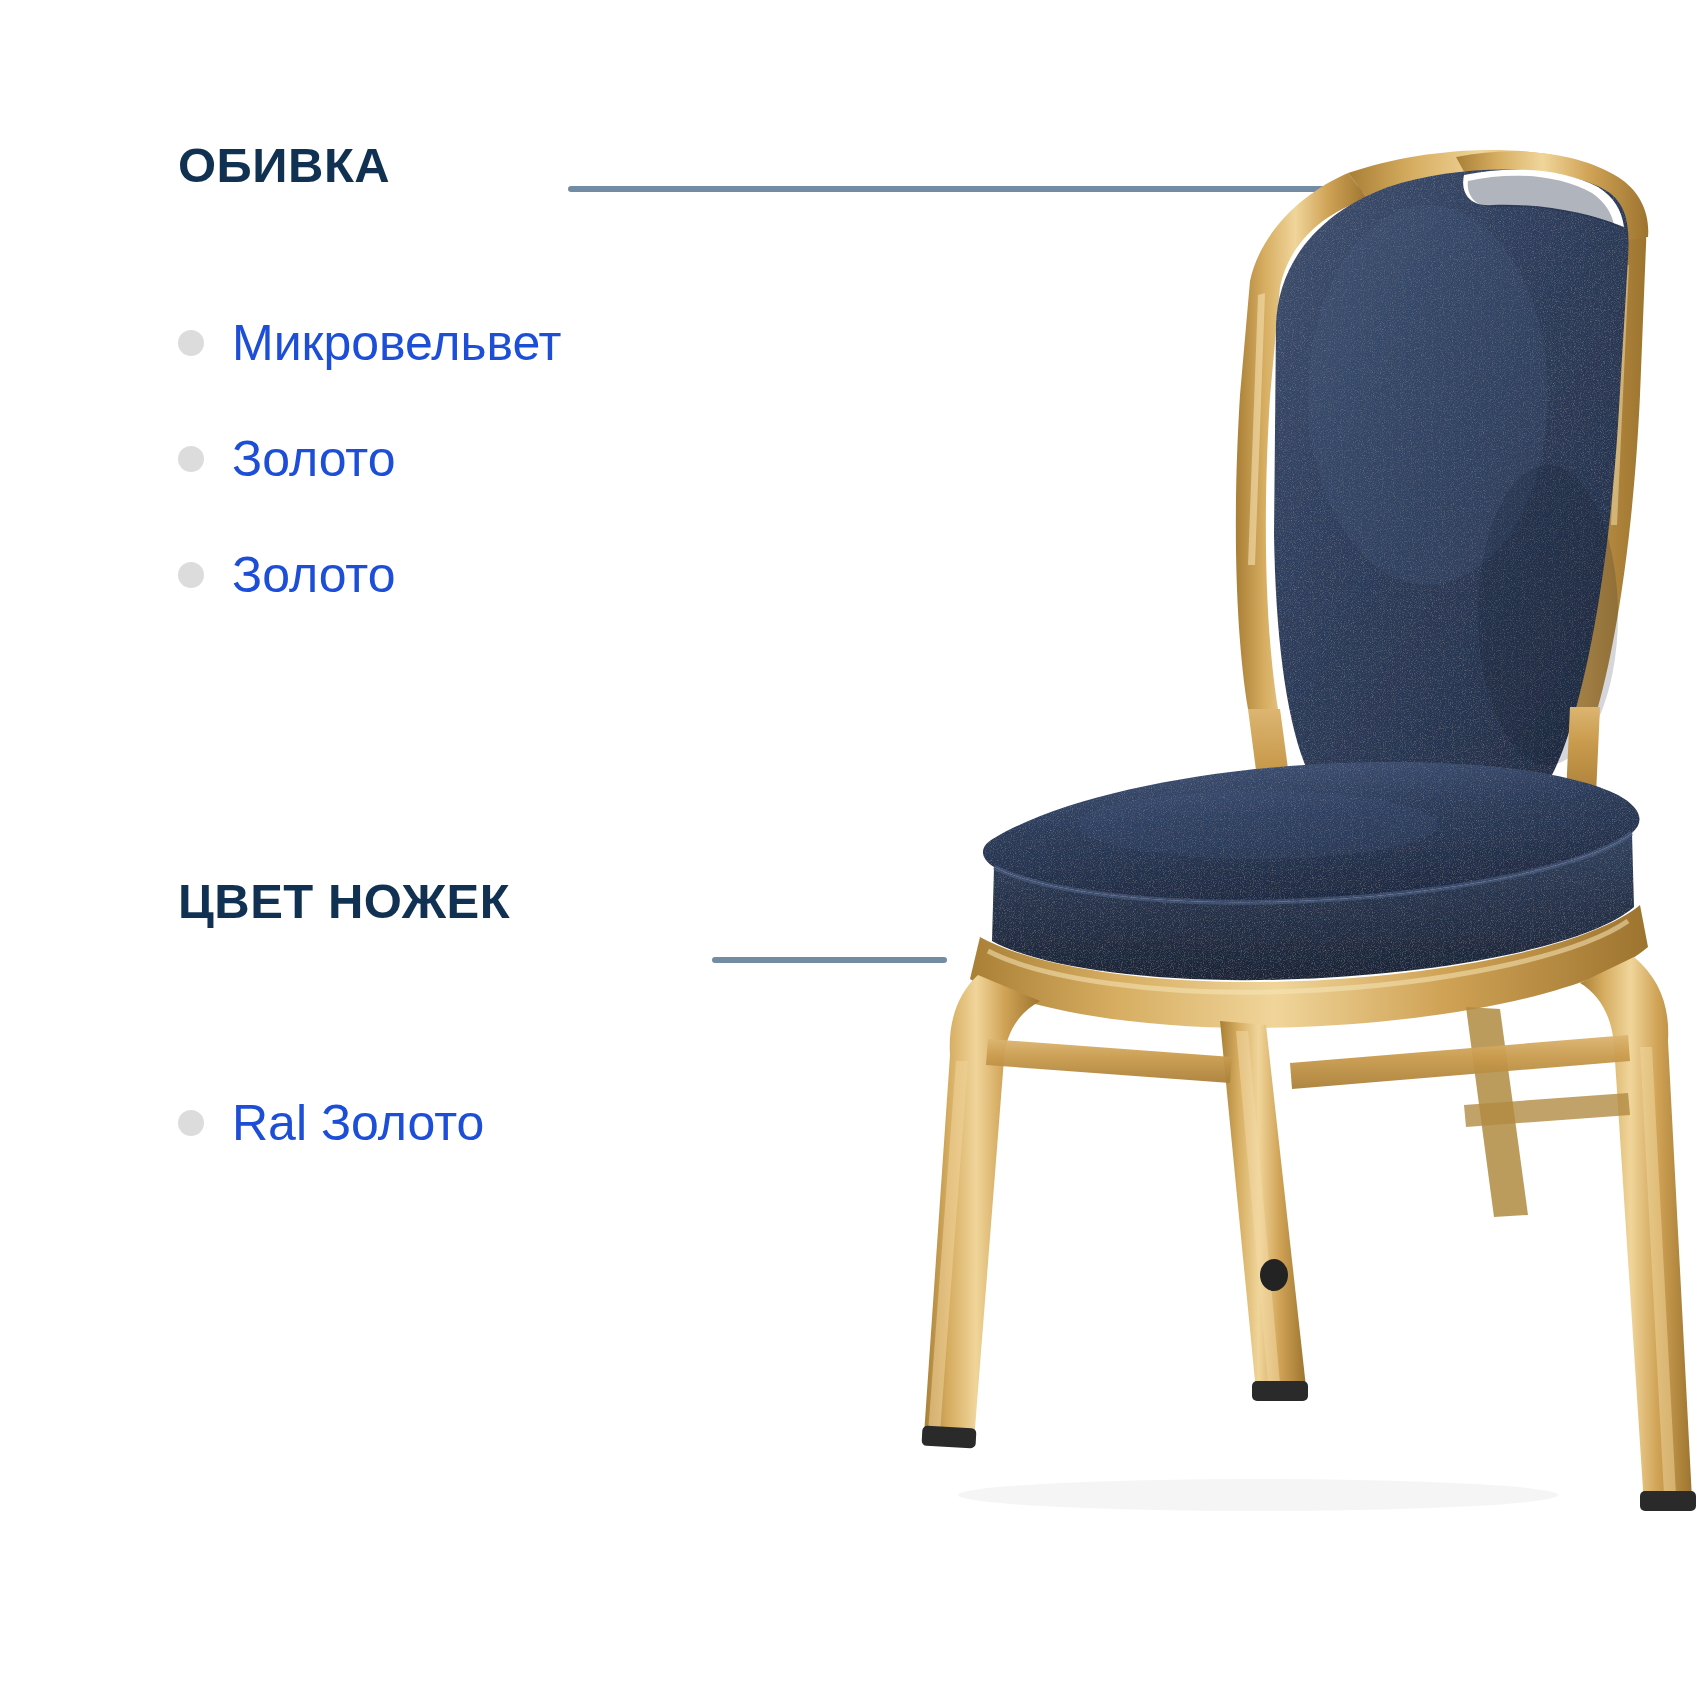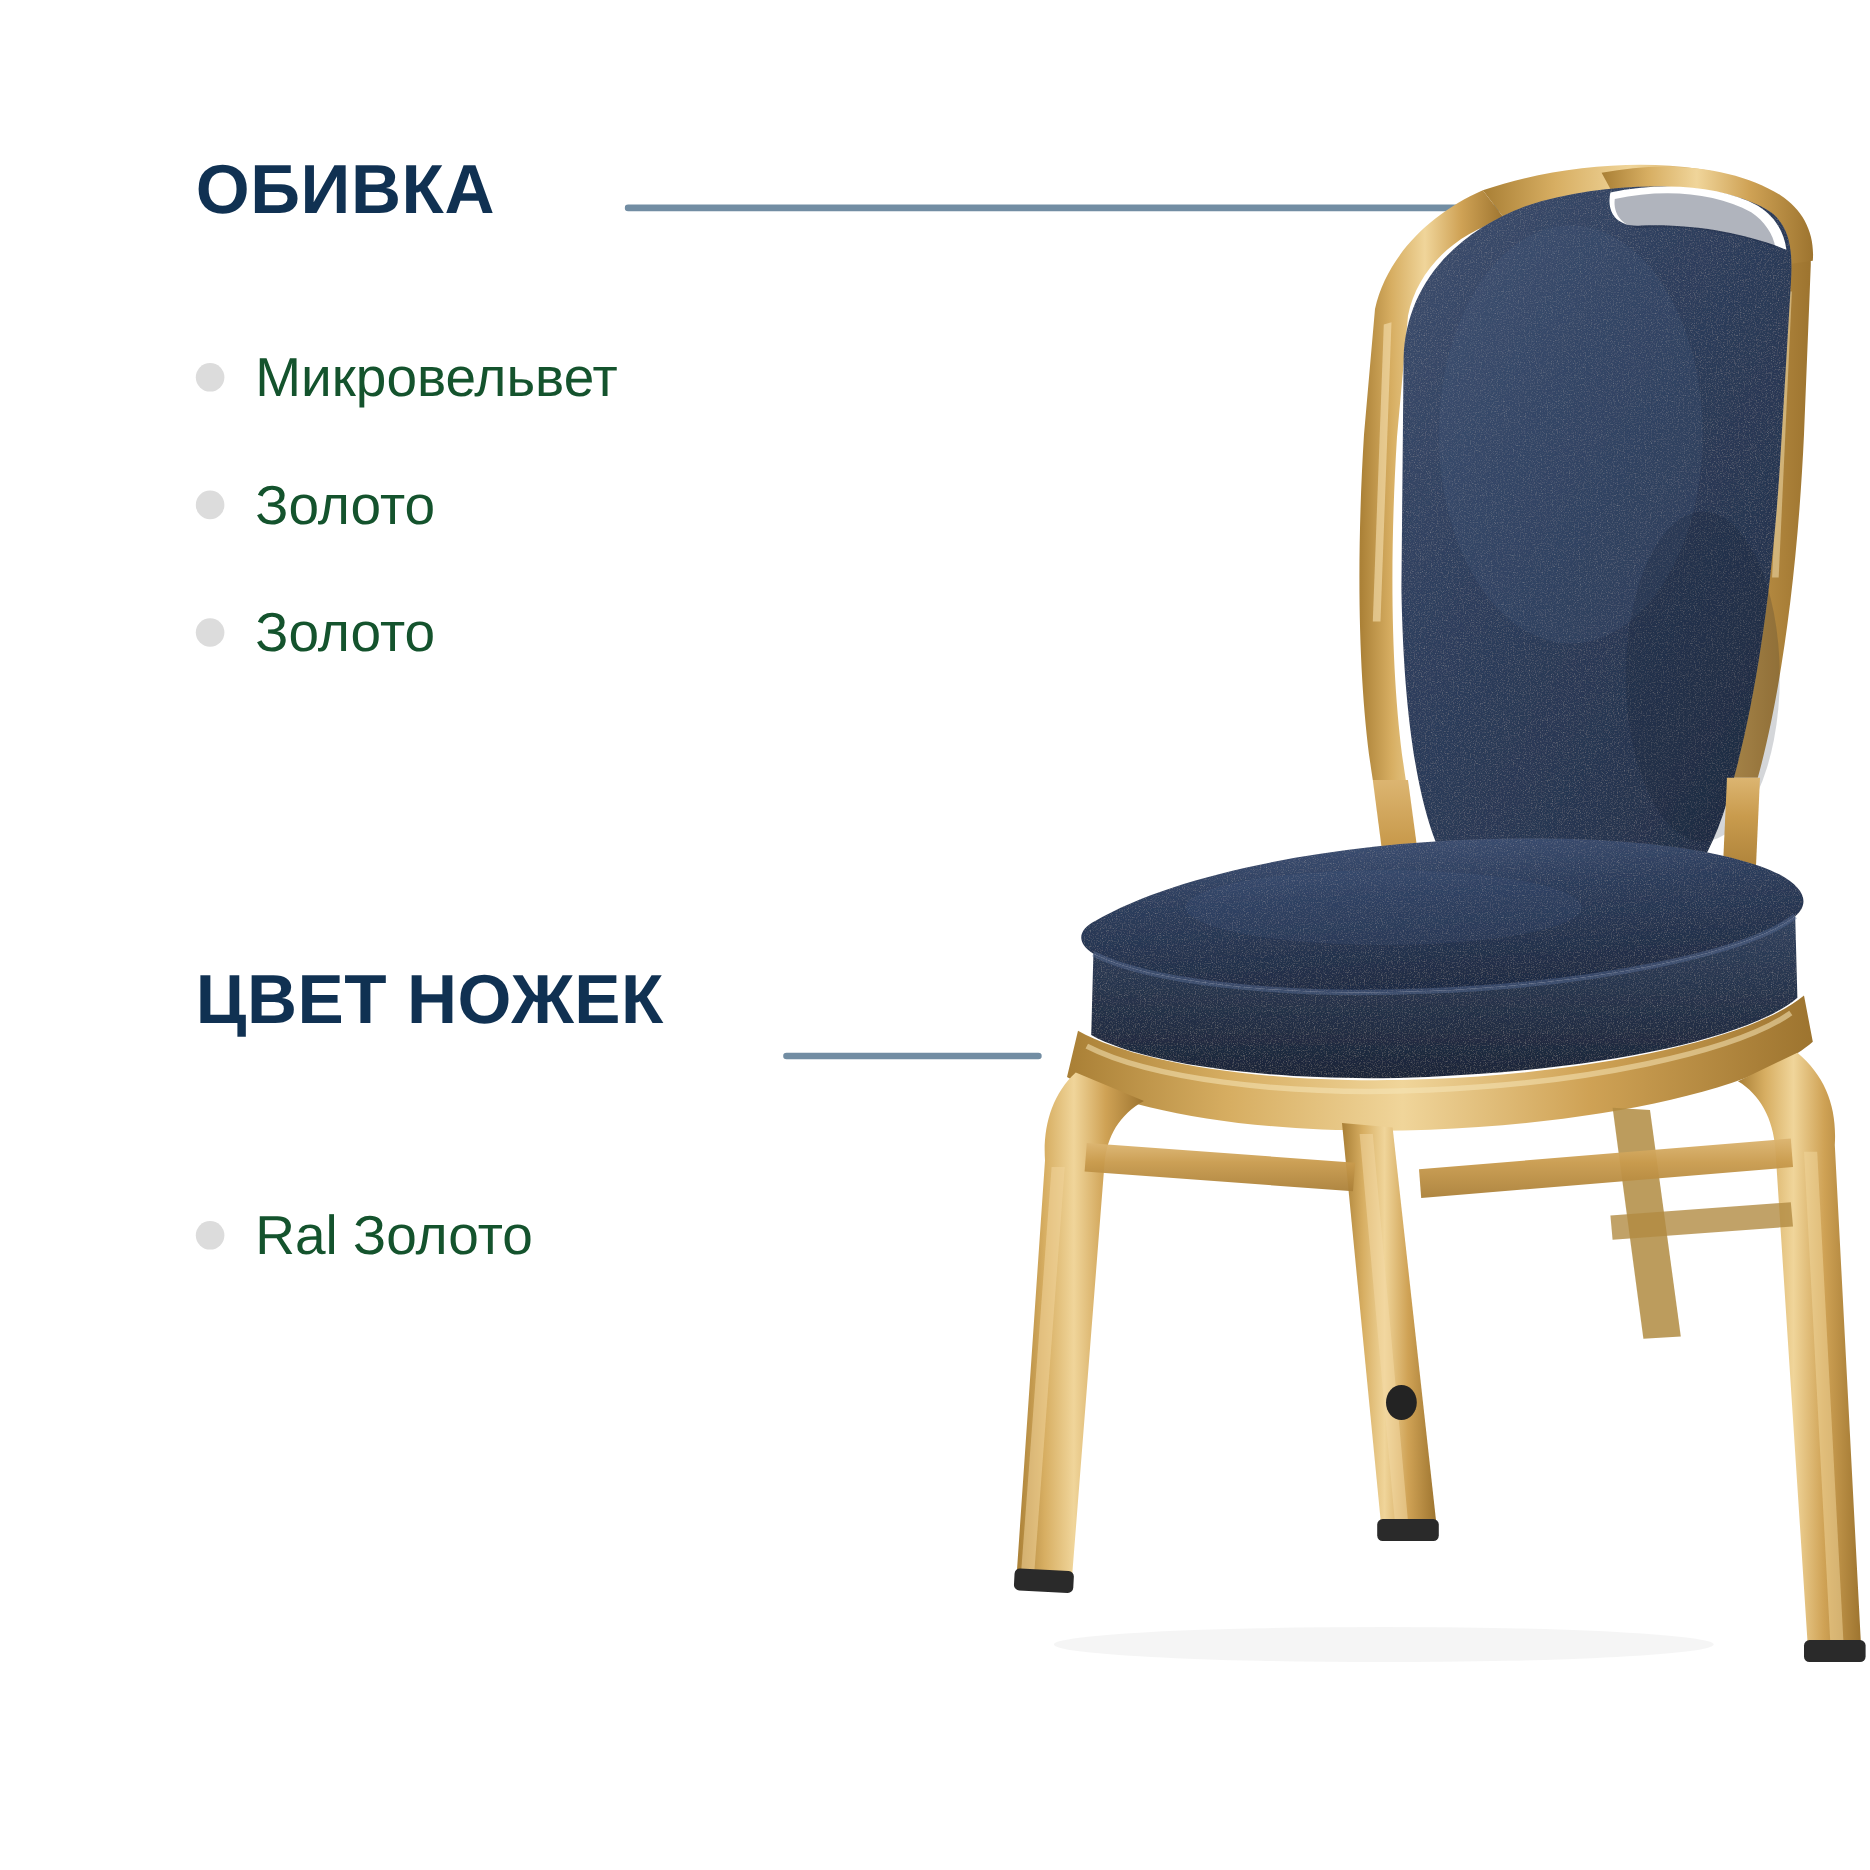--- a/index.html
+++ b/index.html
@@ -15,21 +15,21 @@
     overflow: hidden;
     font-family: "Liberation Sans", "DejaVu Sans", sans-serif;
   }
 
   
   .spec-block { position: absolute; left: 178px; }
   #block-upholstery { top: 140px; }
   #block-legs      { top: 876px; }
 
   .heading {
-    font-size: 63px;
+    font-size: 49px;
     font-weight: 700;
     letter-spacing: 0.5px;
     color: #103152;
     line-height: 1.05;
     white-space: nowrap;
     margin: 0;
   }
 
   .option-list {
     list-style: none;
@@ -46,21 +46,21 @@
     height: 26px;
     border-radius: 50%;
     background: #dcdcdc;
     flex: 0 0 auto;
     margin-left: -54px;
     margin-right: 28px;
   }
   .option-label {
     font-size: 50px;
     font-weight: 400;
-    color: #14532d;
+    color: #1d4ed8;
     white-space: nowrap;
     line-height: 1;
   }
 
   #list-upholstery { position: absolute; left: 232px; top: 285px; }
   #list-legs       { position: absolute; left: 232px; top: 1065px; }
 
   
   .leader-line {
     position: absolute;

